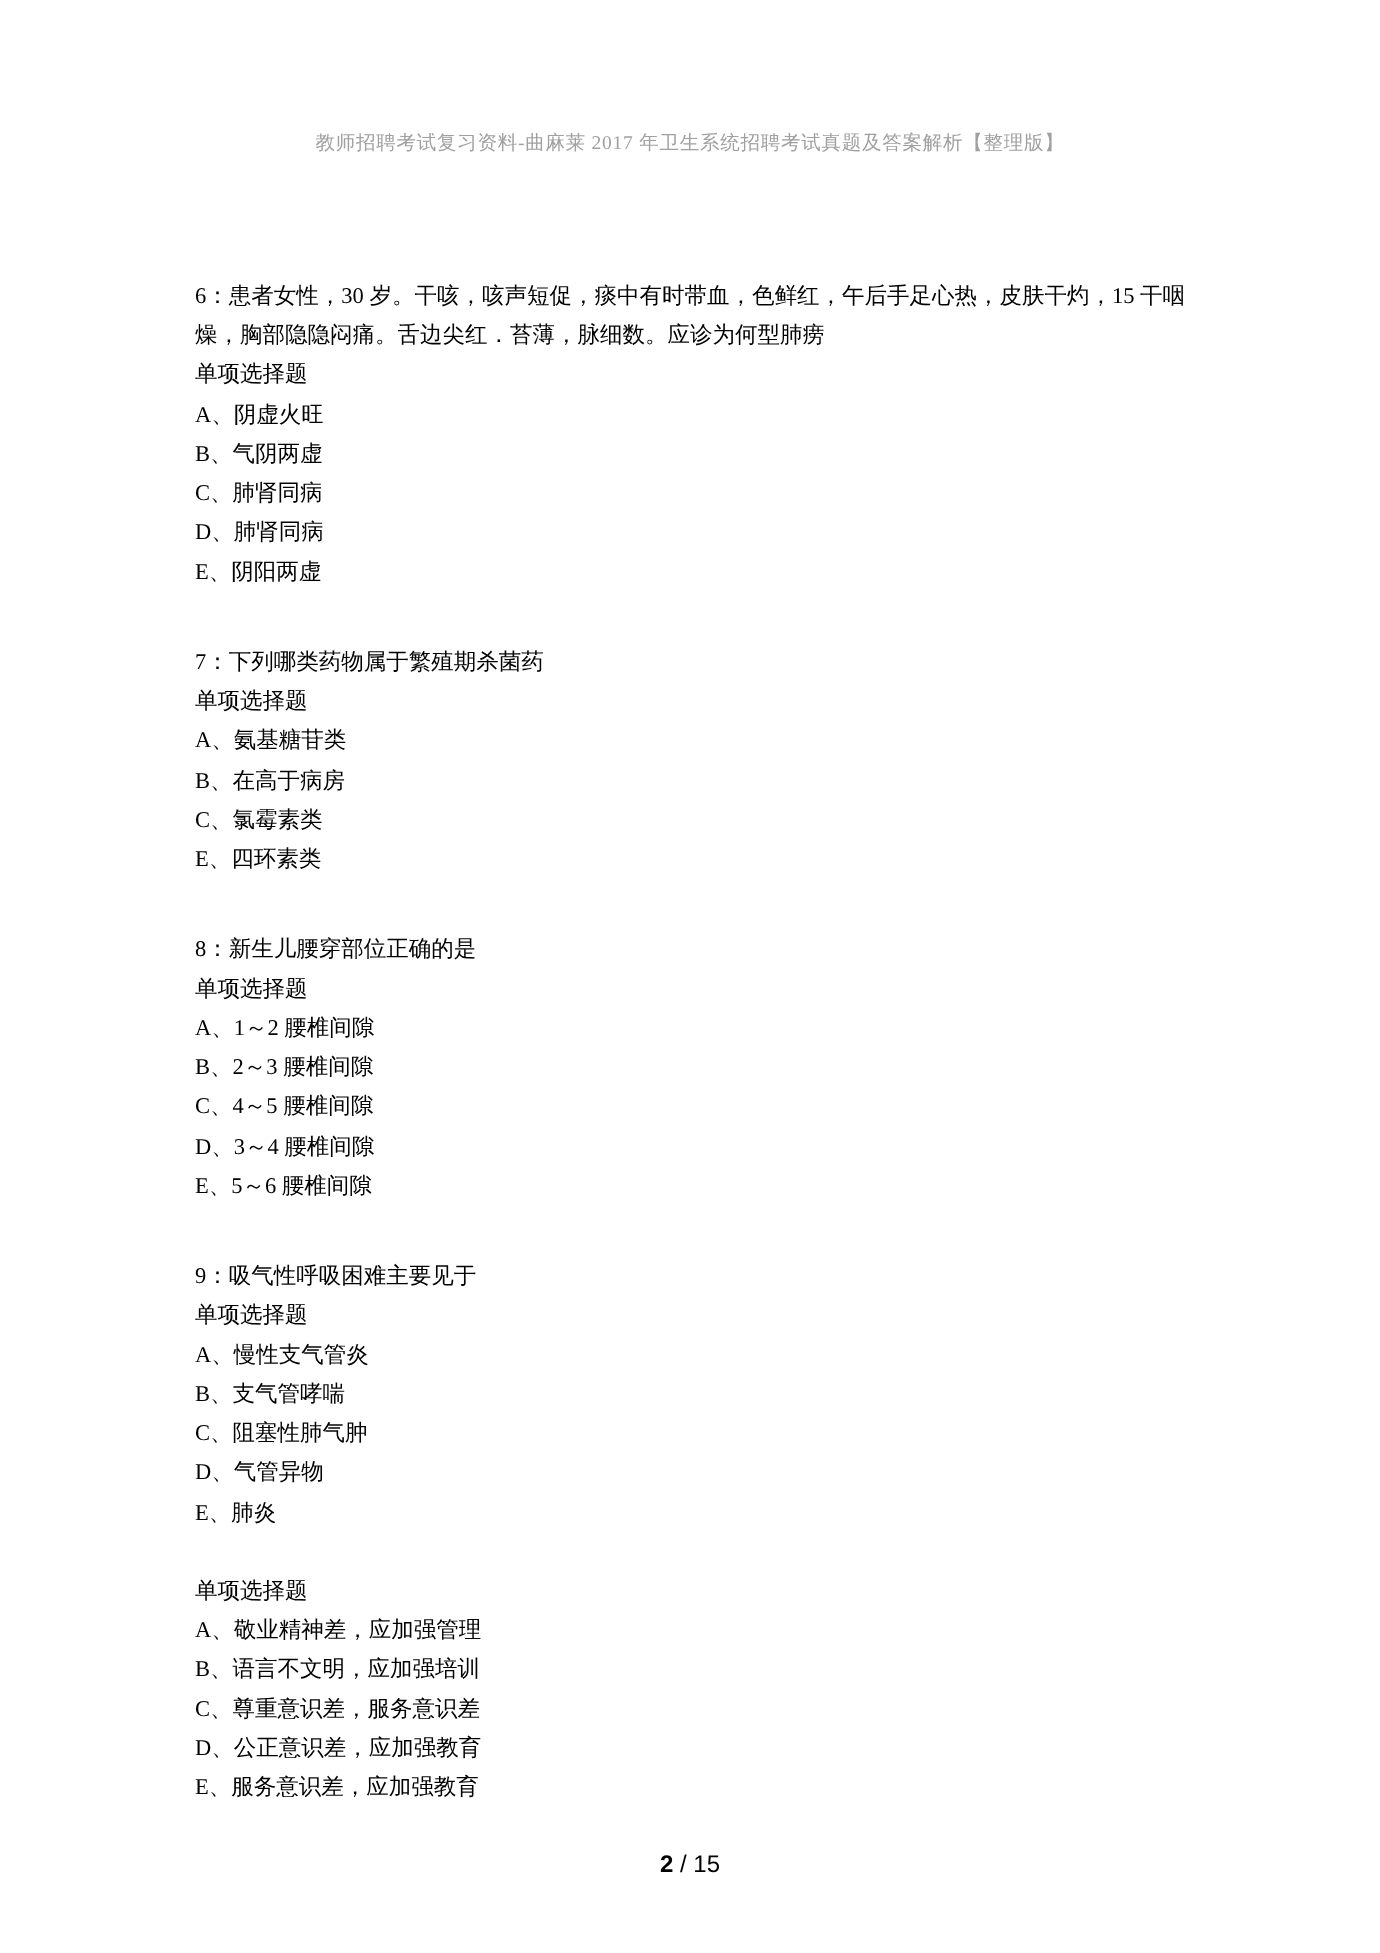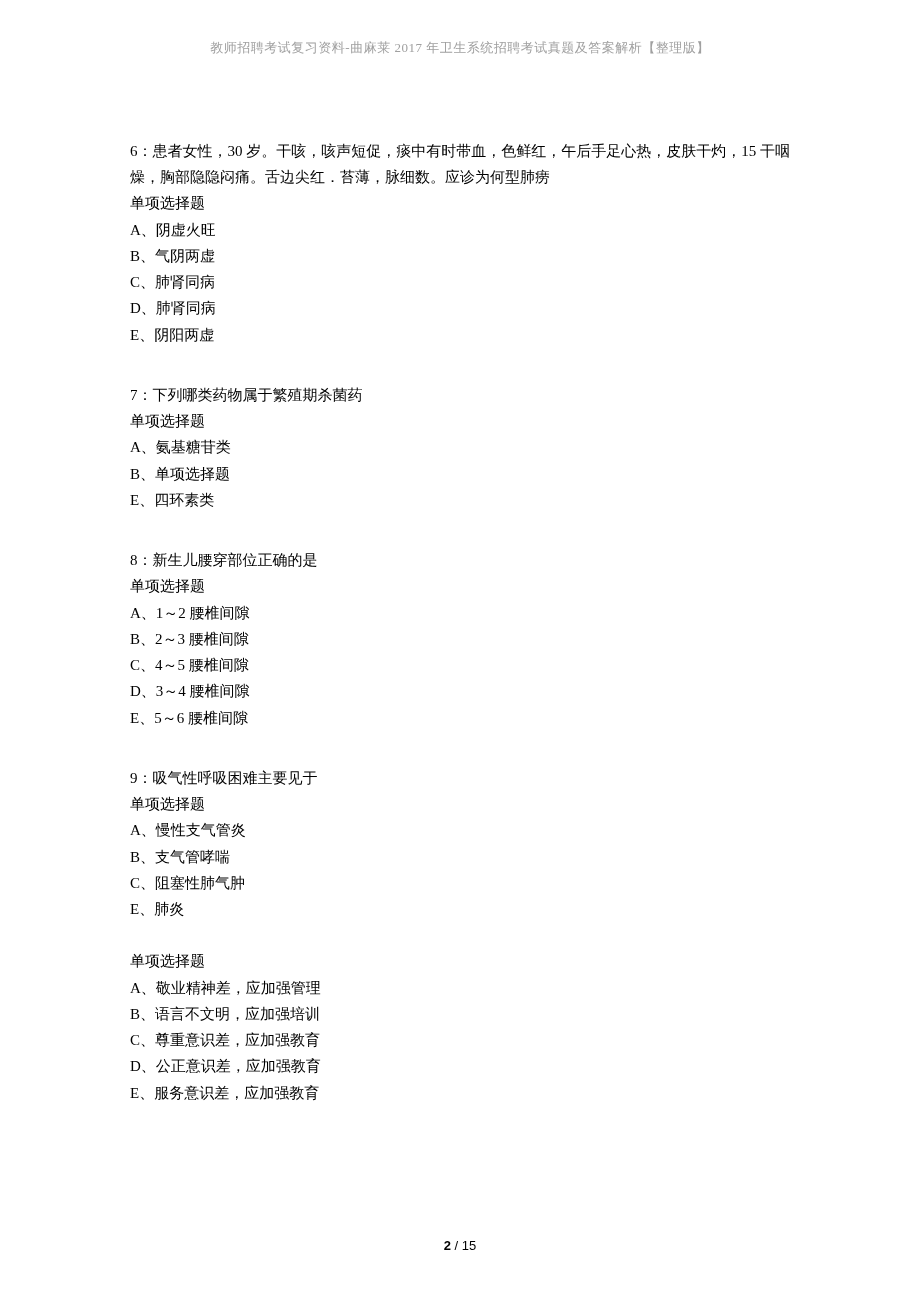--- a/index.html
+++ b/index.html
@@ -10,21 +10,21 @@
   }
   .page {
     width: 920px;
     height: 1302px;
     position: relative;
     font-family: "SimSun", "宋体", serif;
     font-size: 15px;
     color: #000000;
     line-height: 1.75;
     box-sizing: border-box;
-    padding: 37px 130px 40px 130px;
+    padding: 84px 130px 40px 130px;
   }
   .header {
     text-align: center;
     font-family: "KaiTi", "楷体", serif;
     color: #a0a0a0;
     font-size: 13px;
     letter-spacing: 0.5px;
     margin-bottom: 78px;
   }
   .question {
@@ -37,21 +37,21 @@
   .qtype {
   }
   .options div {
   }
   .footer {
     position: absolute;
     bottom: 44px;
     left: 0;
     width: 100%;
     text-align: center;
-    font-size: 13px;
+    font-size: 16px;
     font-family: Arial, sans-serif;
   }
   .footer .cur {
     font-weight: bold;
   }
 </style>
 </head>
 <body>
 
 <div class="page">
@@ -68,21 +68,22 @@
       <div>D、肺肾同病</div>
       <div>E、阴阳两虚</div>
     </div>
   </div>
 
   <div class="question">
     <div class="stem"><span>7：</span><span>下列哪类药物属于繁殖期杀菌药</span></div>
     <div class="qtype">单项选择题</div>
     <div class="options">
       <div>A、氨基糖苷类</div>
-      <div>B、单项选择题</div>
+      <div>B、在高于病房</div>
+      <div>C、氯霉素类</div>
       <div>E、四环素类</div>
     </div>
   </div>
 
   <div class="question">
     <div class="stem"><span>8：</span><span>新生儿腰穿部位正确的是</span></div>
     <div class="qtype">单项选择题</div>
     <div class="options">
       <div>A、1～2 腰椎间隙</div>
       <div>B、2～3 腰椎间隙</div>
@@ -92,30 +93,31 @@
     </div>
   </div>
 
   <div class="question">
     <div class="stem"><span>9：</span><span>吸气性呼吸困难主要见于</span></div>
     <div class="qtype">单项选择题</div>
     <div class="options">
       <div>A、慢性支气管炎</div>
       <div>B、支气管哮喘</div>
       <div>C、阻塞性肺气肿</div>
+      <div>D、气管异物</div>
       <div>E、肺炎</div>
     </div>
   </div>
 
   <div class="question">
     <div class="qtype">单项选择题</div>
     <div class="options">
       <div>A、敬业精神差，应加强管理</div>
       <div>B、语言不文明，应加强培训</div>
-      <div>C、尊重意识差，应加强教育</div>
+      <div>C、尊重意识差，服务意识差</div>
       <div>D、公正意识差，应加强教育</div>
       <div>E、服务意识差，应加强教育</div>
     </div>
   </div>
 
   <div class="footer">
     <span class="cur">2</span><span> / </span><span>15</span>
   </div>
 
 </div>

